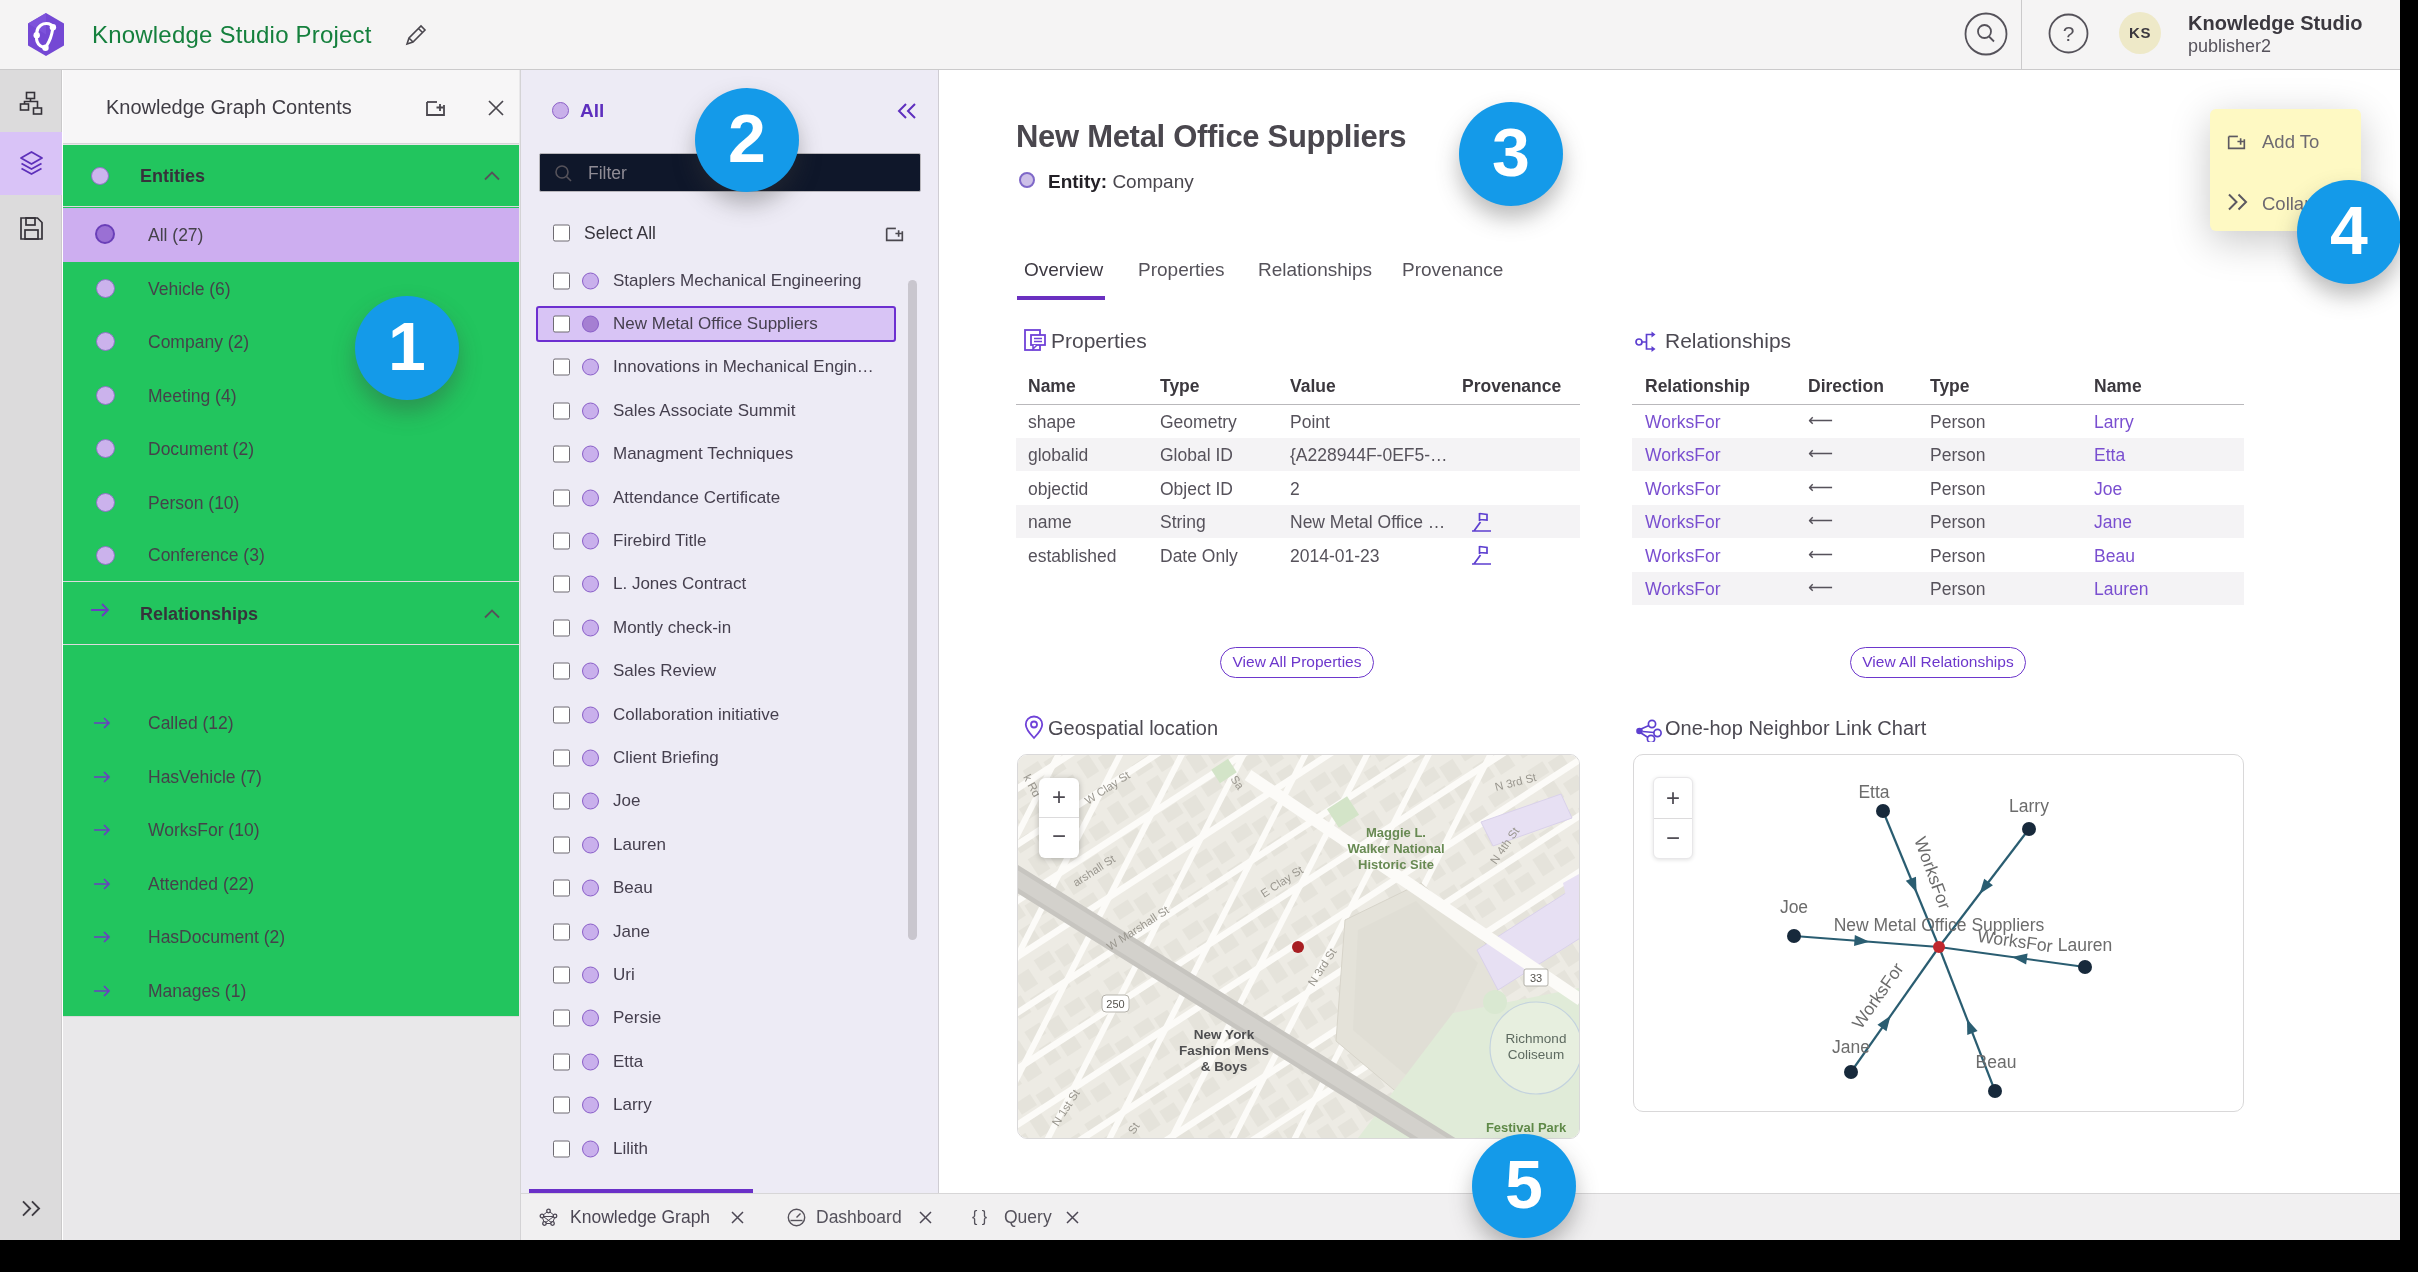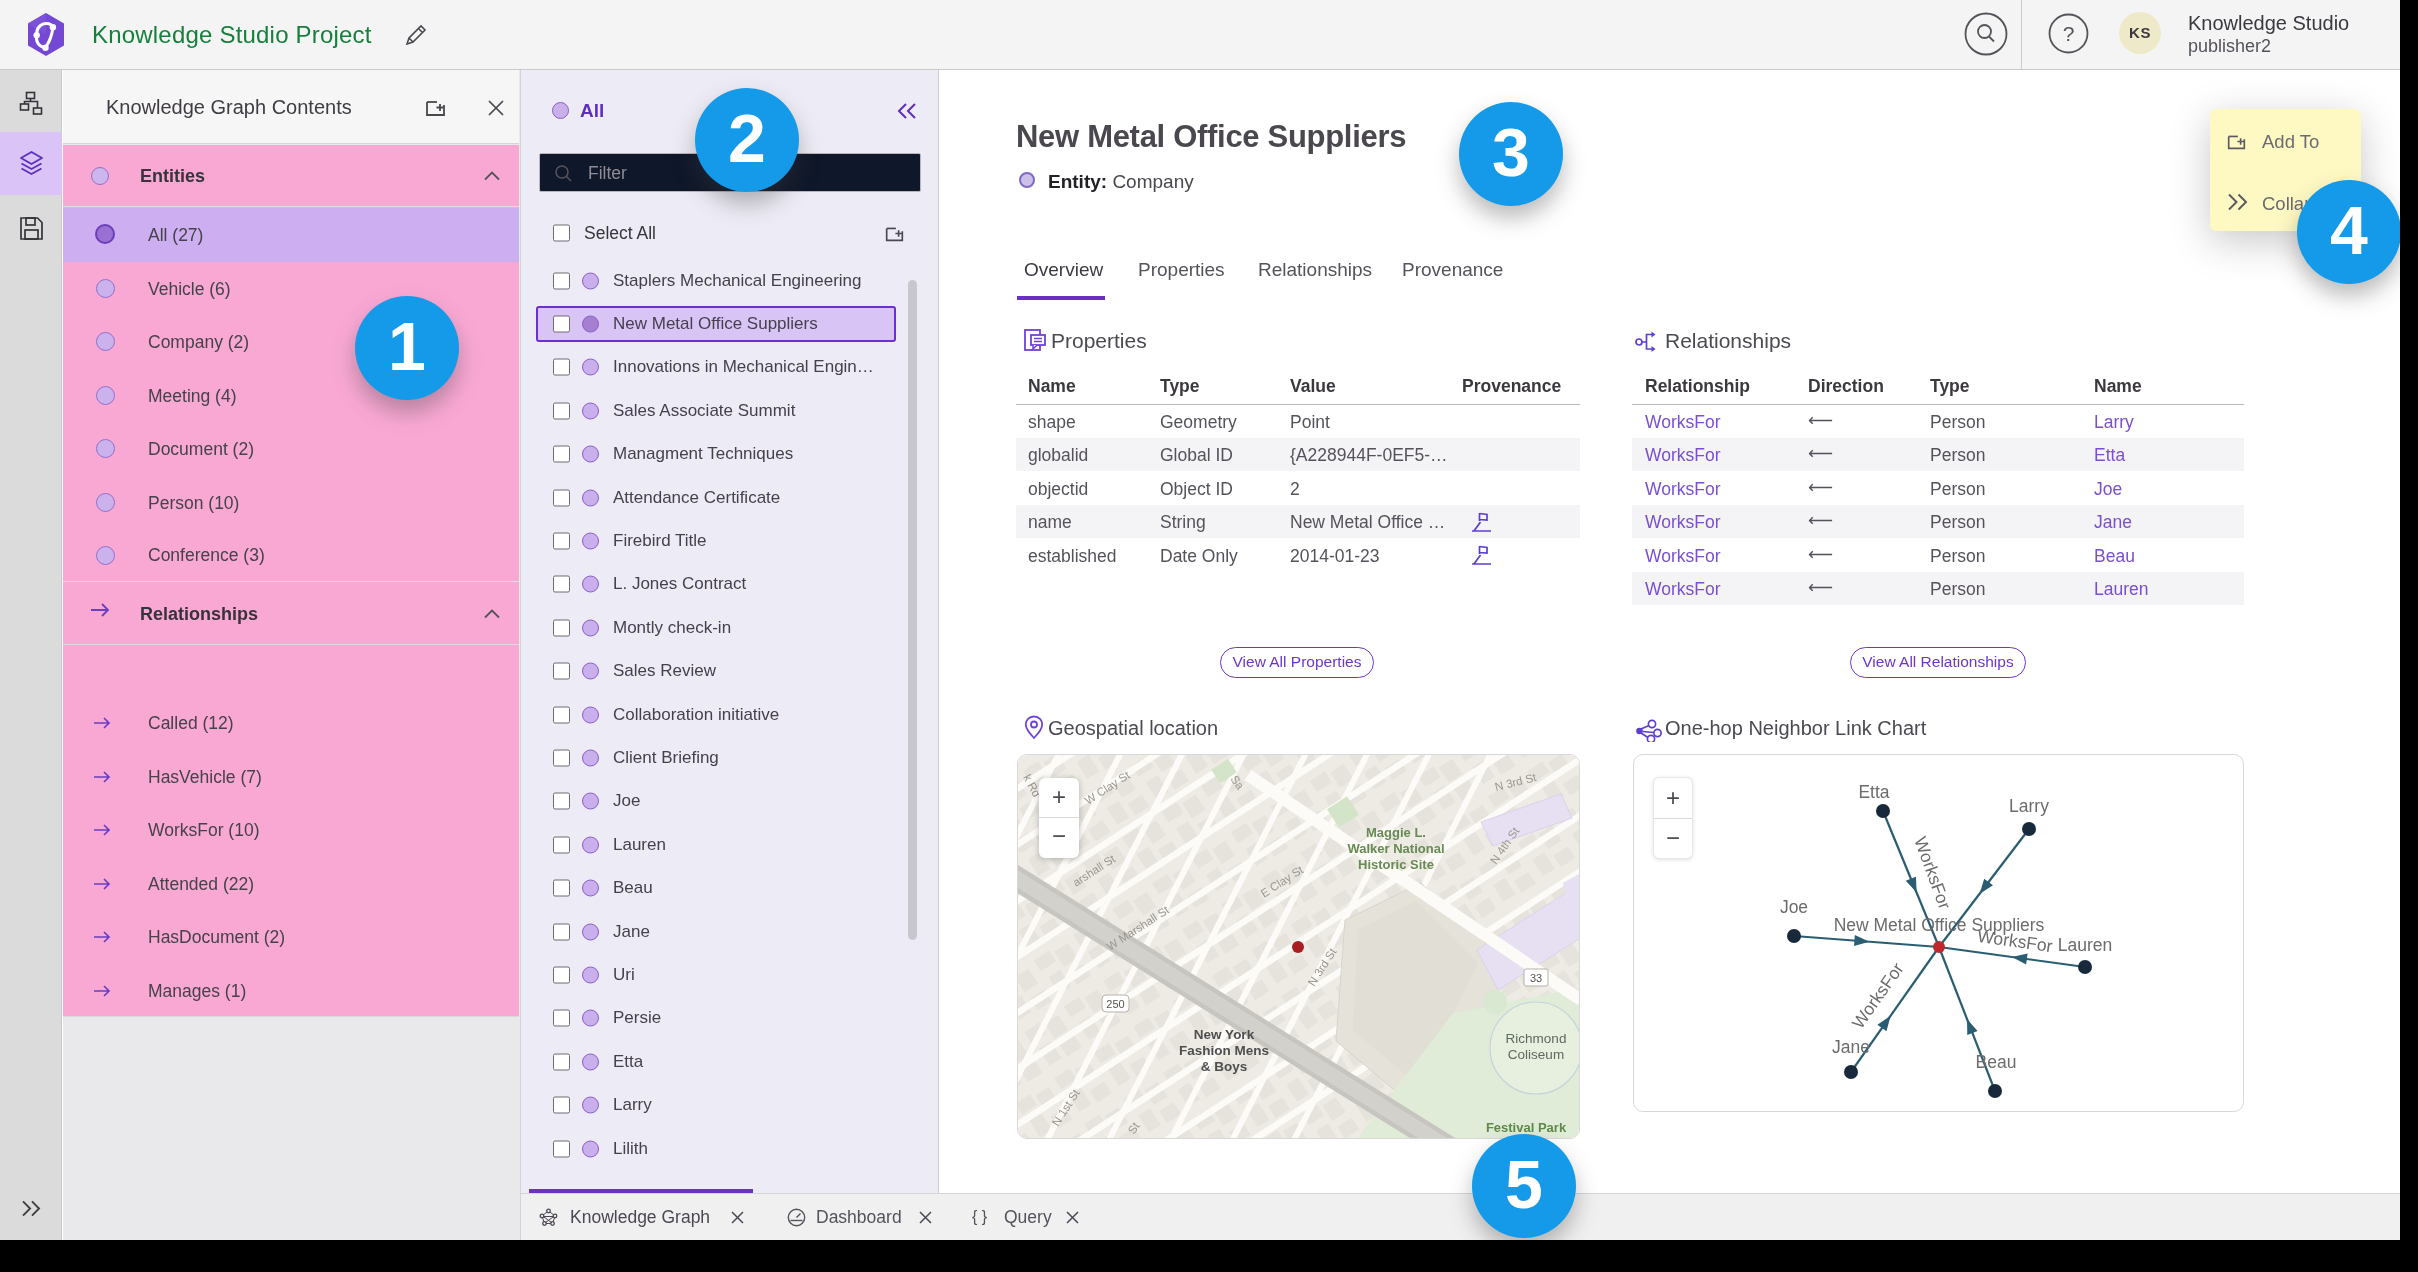--- a/index.html
+++ b/index.html
@@ -5,34 +5,34 @@
   * { margin:0; padding:0; box-sizing:border-box; }
   html,body { width:2418px; height:1272px; overflow:hidden; background:#000; }
   body { font-family:"Liberation Sans", sans-serif; }
   #app { position:absolute; left:0; top:0; width:2400px; height:1240px; background:#fff; overflow:hidden; }
   .abs { position:absolute; }
   svg { display:block; }
 
   
   #hdr { left:0; top:0; width:2400px; height:70px; background:#f5f4f4; border-bottom:1px solid #cbcacb; }
   #hdr-title { left:92px; top:21px; font-size:24px; color:#15803d; letter-spacing:0.2px; }
-  #hdr-right-name { left:2188px; top:12px; font-size:20px; font-weight:normal; color:#3b383f; }
+  #hdr-right-name { left:2188px; top:12px; font-size:20px; font-weight:bold; color:#3b383f; }
   #hdr-right-sub { left:2188px; top:36px; font-size:18px; color:#56525b; }
   #hdr-vline { left:2021px; top:0; width:1px; height:70px; background:#cbcacb; }
   #avatar { left:2119px; top:12px; width:42px; height:42px; border-radius:50%; background:#eee9c8; color:#3b383f; font-size:15px; font-weight:bold; text-align:center; line-height:42px; letter-spacing:0.5px; }
 
   
   #rail { left:0; top:70px; width:62px; height:1170px; background:#dcdbdc; border-right:1px solid #cac9ca; }
   #rail-sel { left:0; top:62px; width:62px; height:63px; background:#d9c3f7; }
 
   
   #p1 { left:63px; top:70px; width:458px; height:1170px; background:#e9e8ea; border-right:1px solid #d4d3d5; }
   #p1-hdr { left:0; top:0; width:456px; height:74px; background:#f7f6f7; border-bottom:1px solid #d6d5d6; }
   #p1-title { left:43px; top:26px; font-size:20px; color:#3f3c44; }
-  #p1-list { left:0; top:75px; width:456px; height:872px; background:#f9a8d4; border-bottom:1px solid #d9d8da; }
+  #p1-list { left:0; top:75px; width:456px; height:872px; background:#22c55e; border-bottom:1px solid #d9d8da; }
   .row1 { position:absolute; left:0; width:456px; height:54px; }
   .row1 .lbl { position:absolute; left:85px; top:50%; transform:translateY(-50%); font-size:17.5px; color:#45424a; }
   .circ { position:absolute; border-radius:50%; }
   .sect-lbl { position:absolute; left:77px; top:50%; transform:translateY(-50%); font-size:18px; font-weight:bold; color:#36333b; }
   .caret { position:absolute; right:18px; top:50%; transform:translateY(-50%); }
 
   
   #p2 { left:521px; top:70px; width:418px; height:1123px; background:#edebf5; border-right:1px solid #cfcdd3; }
   #p2 .itm-lbl { position:absolute; left:92px; top:50%; transform:translateY(-50%); font-size:17px; color:#453f4e; }
   .chk { position:absolute; left:32px; top:50%; transform:translateY(-50%); width:17px; height:17px; border:1.5px solid #6e6b72; border-radius:2px; background:#fff; }

